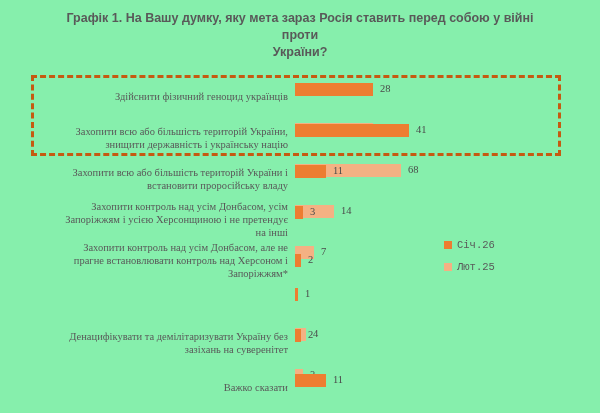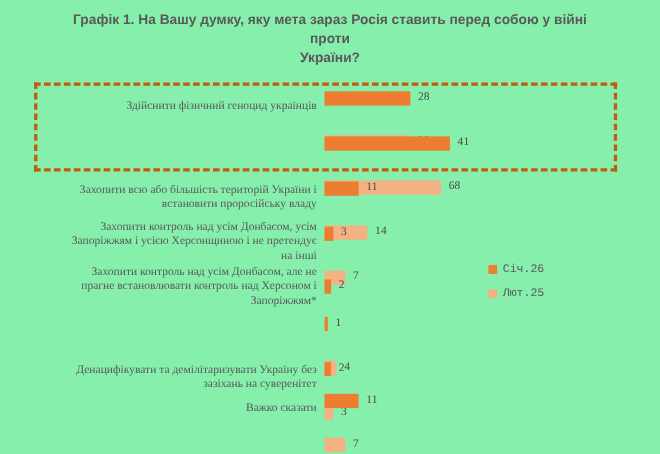--- a/index.html
+++ b/index.html
@@ -62,20 +62,22 @@
             <div class="bar" style="width: 78px; background: rgb(237, 125, 49);"></div>
             <span class="bval">28</span>
           </div>
           <div class="bline">
             <div class="bar" style="width: 78px; background: rgb(244, 177, 131);"></div>
             <span class="bval">28</span>
           </div>
         </div>
       </div>
       <div class="row" style="top: 118px;">
+        <div class="cat">Захопити всю або більшість територій України,
+знищити державність і українську націю</div>
         <div class="bars">
           <div class="bline">
             <div class="bar" style="width: 114px; background: rgb(237, 125, 49);"></div>
             <span class="bval">41</span>
           </div>
           <div class="bline">
             <div class="bar" style="width: 106px; background: rgb(244, 177, 131);"></div>
             <span class="bval">68</span>
           </div>
         </div>
@@ -140,21 +142,21 @@
           <div class="bline">
             <div class="bar" style="width: 6px; background: rgb(237, 125, 49);"></div>
             <span class="bval">2</span>
           </div>
           <div class="bline">
             <div class="bar" style="width: 8px; background: rgb(244, 177, 131);"></div>
             <span class="bval">3</span>
           </div>
         </div>
       </div>
-      <div class="row" style="top: 352px;">
+      <div class="row" style="top: 368px;">
         <div class="cat">Важко сказати</div>
         <div class="bars">
           <div class="bline">
             <div class="bar" style="width: 31px; background: rgb(237, 125, 49);"></div>
             <span class="bval">11</span>
           </div>
           <div class="bline">
             <div class="bar" style="width: 19px; background: rgb(244, 177, 131);"></div>
             <span class="bval">7</span>
           </div>

